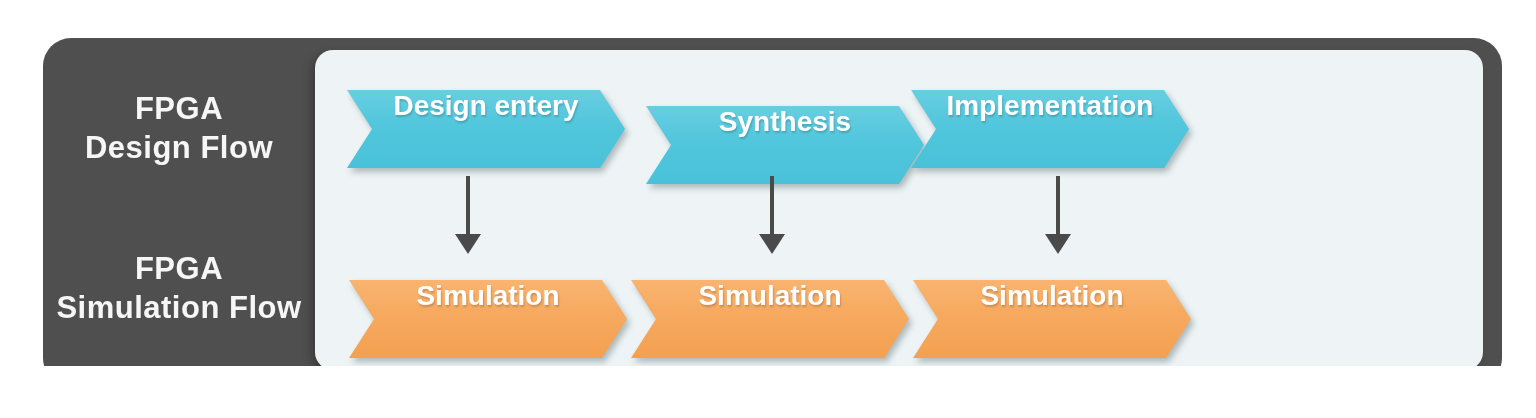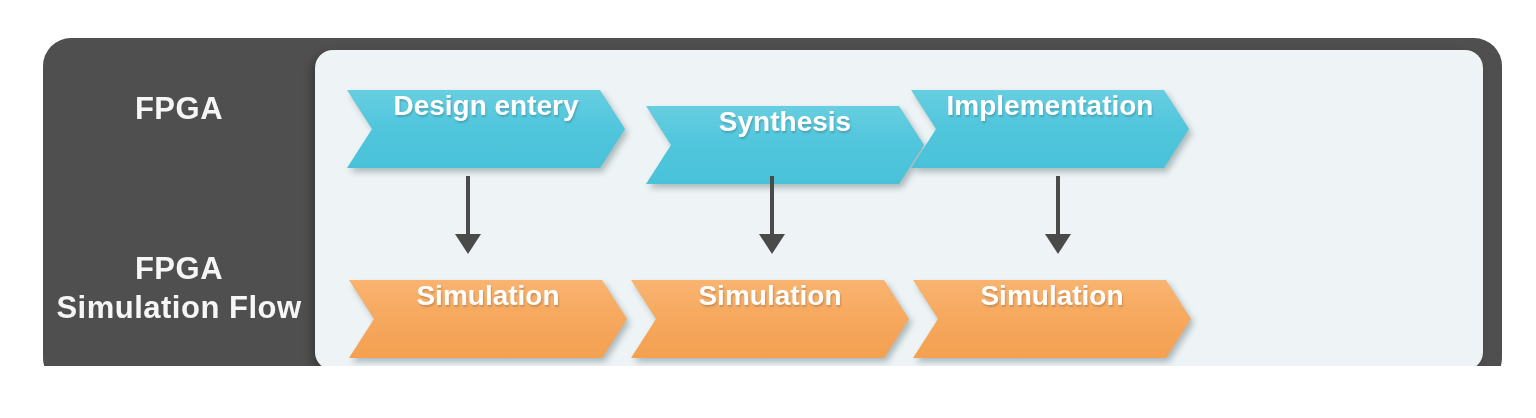--- a/index.html
+++ b/index.html
@@ -65,20 +65,21 @@
 </head>
 <body>
 
 <div class="stage">
 
   <div class="frame"></div>
   <div class="panel"></div>
 
   <div class="flow-label design">
     <div>FPGA</div>
+    <div>Design Flow</div>
   </div>
 
   <div class="flow-label simulation">
     <div>FPGA</div>
     <div>Simulation Flow</div>
   </div>
 
   <div class="chev-wrap row1 c1">
     <div class="chev blue">
       <span>Design entery</span>

